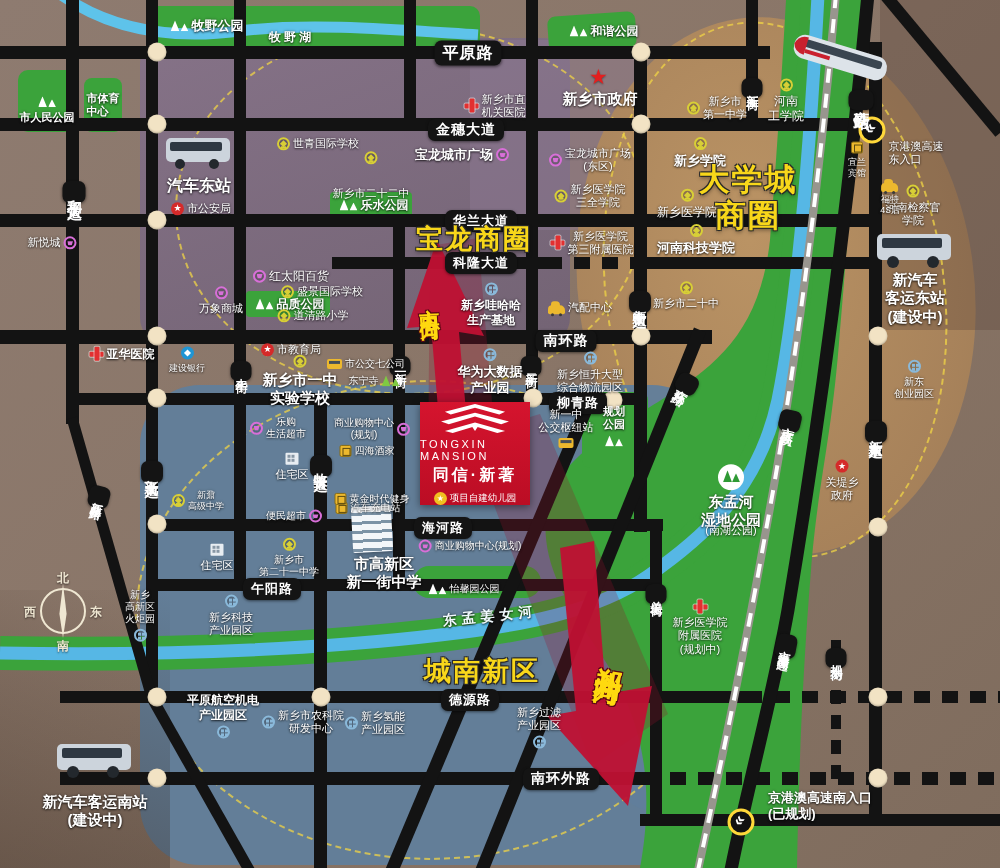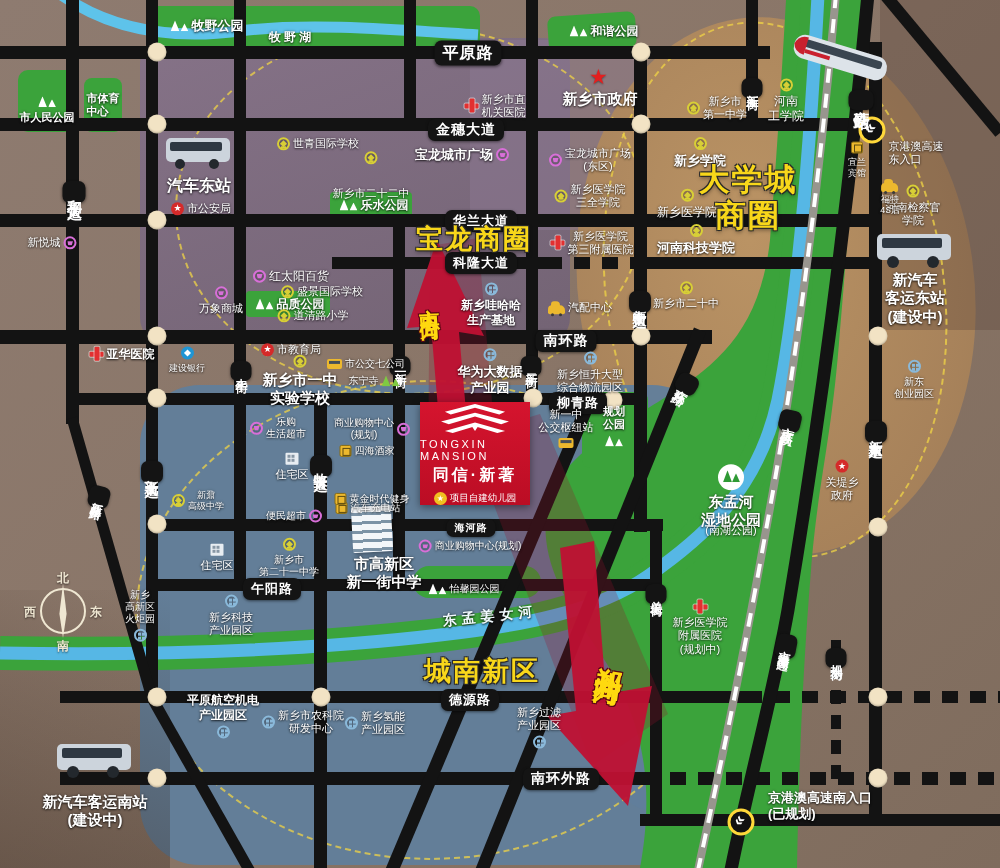--- a/index.html
+++ b/index.html
@@ -257,21 +257,21 @@
     <div class="dot" style="left: 878px; top: 336px;"></div>
     <div class="dot" style="left: 878px; top: 527px;"></div>
     <div class="dot" style="left: 878px; top: 697px;"></div>
     <div class="dot" style="left: 878px; top: 778px;"></div>
     <div class="pill" style="left: 468px; top: 53px; font-size: 16px; transform: translate(-50%, -50%) rotate(0deg);">平原路</div>
     <div class="pill" style="left: 466px; top: 130px; font-size: 14px; transform: translate(-50%, -50%) rotate(0deg);">金穗大道</div>
     <div class="pill" style="left: 481px; top: 221px; font-size: 13px; transform: translate(-50%, -50%) rotate(0deg);">华兰大道</div>
     <div class="pill" style="left: 481px; top: 263px; font-size: 13px; transform: translate(-50%, -50%) rotate(0deg);">科隆大道</div>
     <div class="pill" style="left: 566px; top: 341px; font-size: 14px; transform: translate(-50%, -50%) rotate(0deg);">南环路</div>
     <div class="pill" style="left: 578px; top: 403px; font-size: 13px; transform: translate(-50%, -50%) rotate(0deg);">柳青路</div>
-    <div class="pill" style="left: 443px; top: 528px; font-size: 10px; transform: translate(-50%, -50%) rotate(0deg); margin-left: 28px;">海河路</div>
+    <div class="pill" style="left: 443px; top: 528px; font-size: 13px; transform: translate(-50%, -50%) rotate(0deg);">海河路</div>
     <div class="pill" style="left: 272px; top: 589px; font-size: 13px; transform: translate(-50%, -50%) rotate(0deg);">午阳路</div>
     <div class="pill" style="left: 470px; top: 700px; font-size: 13px; transform: translate(-50%, -50%) rotate(0deg);">德源路</div>
     <div class="pill" style="left: 561px; top: 779px; font-size: 14px; transform: translate(-50%, -50%) rotate(0deg);">南环外路</div>
     <div class="pill v" style="left: 74px; top: 192px; font-size: 15px; transform: translate(-50%, -50%) rotate(0deg);">和平大道</div>
     <div class="pill v" style="left: 152px; top: 472px; font-size: 14px; transform: translate(-50%, -50%) rotate(0deg);">新飞大道</div>
     <div class="pill v" style="left: 241px; top: 371px; font-size: 12px; transform: translate(-50%, -50%) rotate(0deg);">丰华街</div>
     <div class="pill v" style="left: 321px; top: 466px; font-size: 14px; transform: translate(-50%, -50%) rotate(0deg);">牧野大道</div>
     <div class="pill v" style="left: 400px; top: 366px; font-size: 12px; transform: translate(-50%, -50%) rotate(0deg);">新一街</div>
     <div class="pill v" style="left: 531px; top: 366px; font-size: 12px; transform: translate(-50%, -50%) rotate(0deg);">新二街</div>
     <div class="pill v" style="left: 640px; top: 302px; font-size: 14px; transform: translate(-50%, -50%) rotate(0deg);">新中大道</div>

